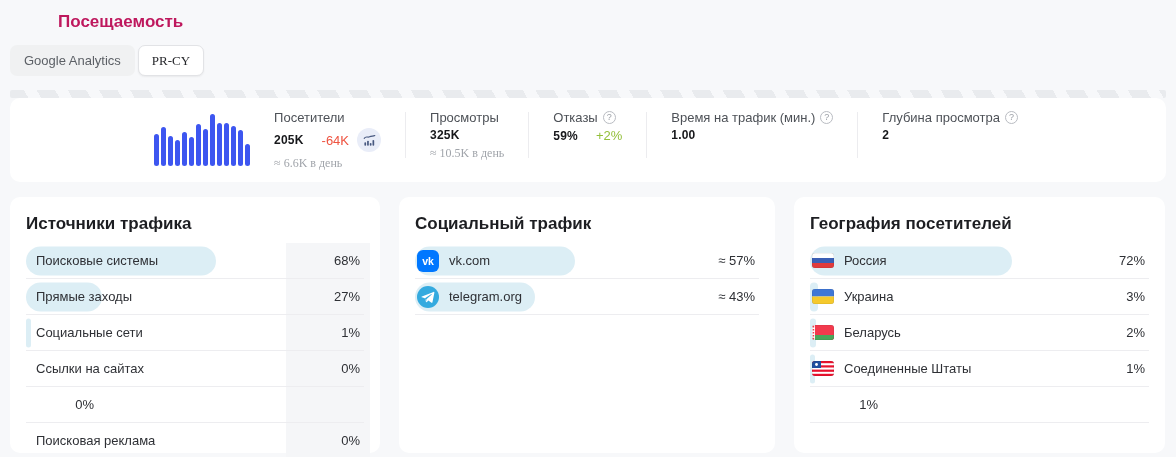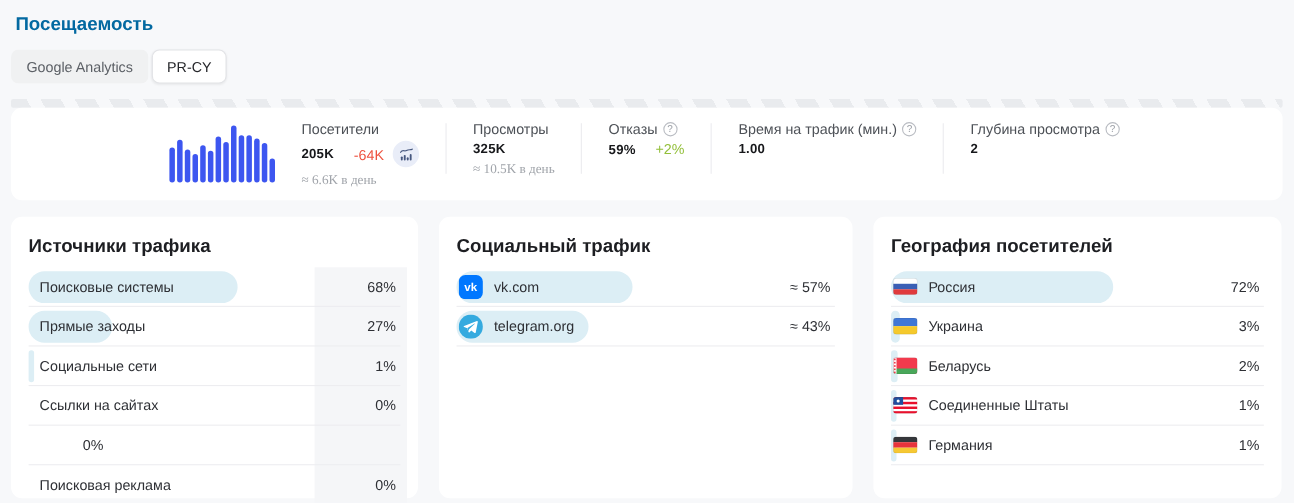--- a/index.html
+++ b/index.html
@@ -6,31 +6,31 @@
   html,body { width:1176px; height:457px; }
   body {
     background:#f7f8fa;
     font-family:"Liberation Sans", sans-serif;
     color:#1c1d21;
     overflow:hidden;
   }
   .wrap { padding:10px 10px 0 10px; }
 
   
-  .page-title { font-size:17px; font-weight:bold; color:#0369a1; padding:2px 4px 0 4px; }
+  .page-title { font-size:17px; font-weight:bold; color:#be185d; padding:2px 4px 0 4px;margin-left:44px; }
 
   
   .tabs { display:flex; align-items:center; margin:13px 0 0 0; }
   .tab {
     font-size:13px; line-height:1; padding:8px 13px; border-radius:7px;
     border:1px solid transparent; background:#f0f1f2; color:#5c6066; cursor:pointer;
   }
   .tab.active {
     background:#ffffff; color:#26272b; border:1px solid #e2e3e6;
-    box-shadow:0 1px 2px rgba(0,0,0,.06); margin-left:3px; font-weight:400;
+    box-shadow:0 1px 2px rgba(0,0,0,.06); margin-left:3px; font-weight:400;font-family:Liberation Serif, serif;
   }
 
   
   .stripe-band {
     height:8px; margin-top:14px; border-radius:2px;
     background:repeating-linear-gradient(60deg,#e9ebee 0 16px,#f7f8fa 16px 27px);
   }
 
   
   .stats-card {
@@ -356,38 +356,19 @@
                     <circle cx="4.5" cy="3.5" r="1.4" fill="#ffffff"></circle>
                   </g>
                   <rect width="22" height="15" rx="3" fill="none" stroke="rgba(0,0,0,0.10)"></rect>
                 </svg>
               </span>
               <span class="lbl">Соединенные Штаты</span>
             </div>
             <div class="prow-val">1%</div>
           </div>
           <div class="prow">
-            <div class="prow-label">
-              <span class="hl" style="width: 5px;"></span>
-              <span class="row-icon">
-                <svg width="22" height="15" viewBox="0 0 22 15">
-                  <defs>
-                    <clipPath id="c7">
-                      <rect width="22" height="15" rx="3"></rect>
-                    </clipPath>
-                  </defs>
-                  <g clip-path="url(#c7)">
-                    <rect width="22" height="5" fill="#35373b"></rect>
-                    <rect y="5" width="22" height="5" fill="#e8343c"></rect>
-                    <rect y="10" width="22" height="5" fill="#f6c833"></rect>
-                  </g>
-                  <rect width="22" height="15" rx="3" fill="none" stroke="rgba(0,0,0,0.10)"></rect>
-                </svg>
-              </span>
-              <span class="lbl">Германия</span>
-            </div>
             <div class="prow-val">1%</div>
           </div>
         </div>
     </div>
   </div>
 
 </div>
 
 </body></html>

